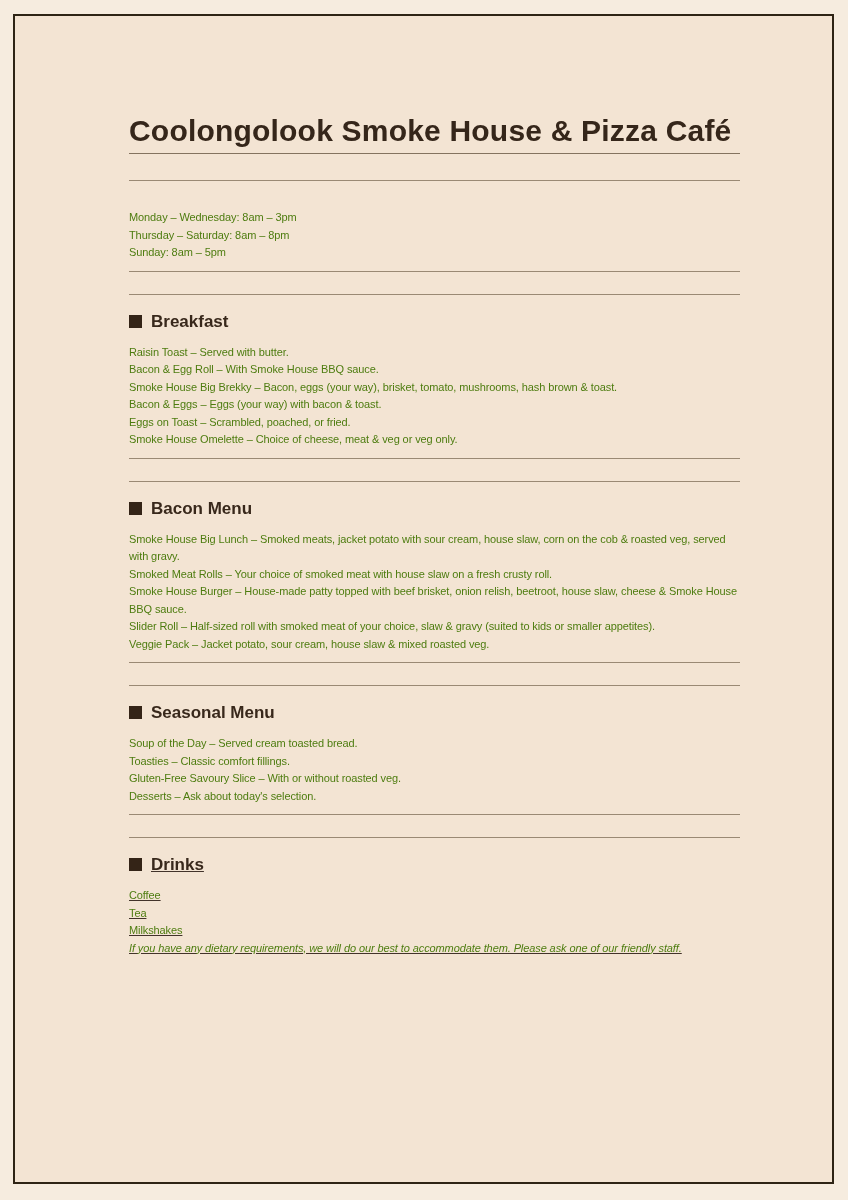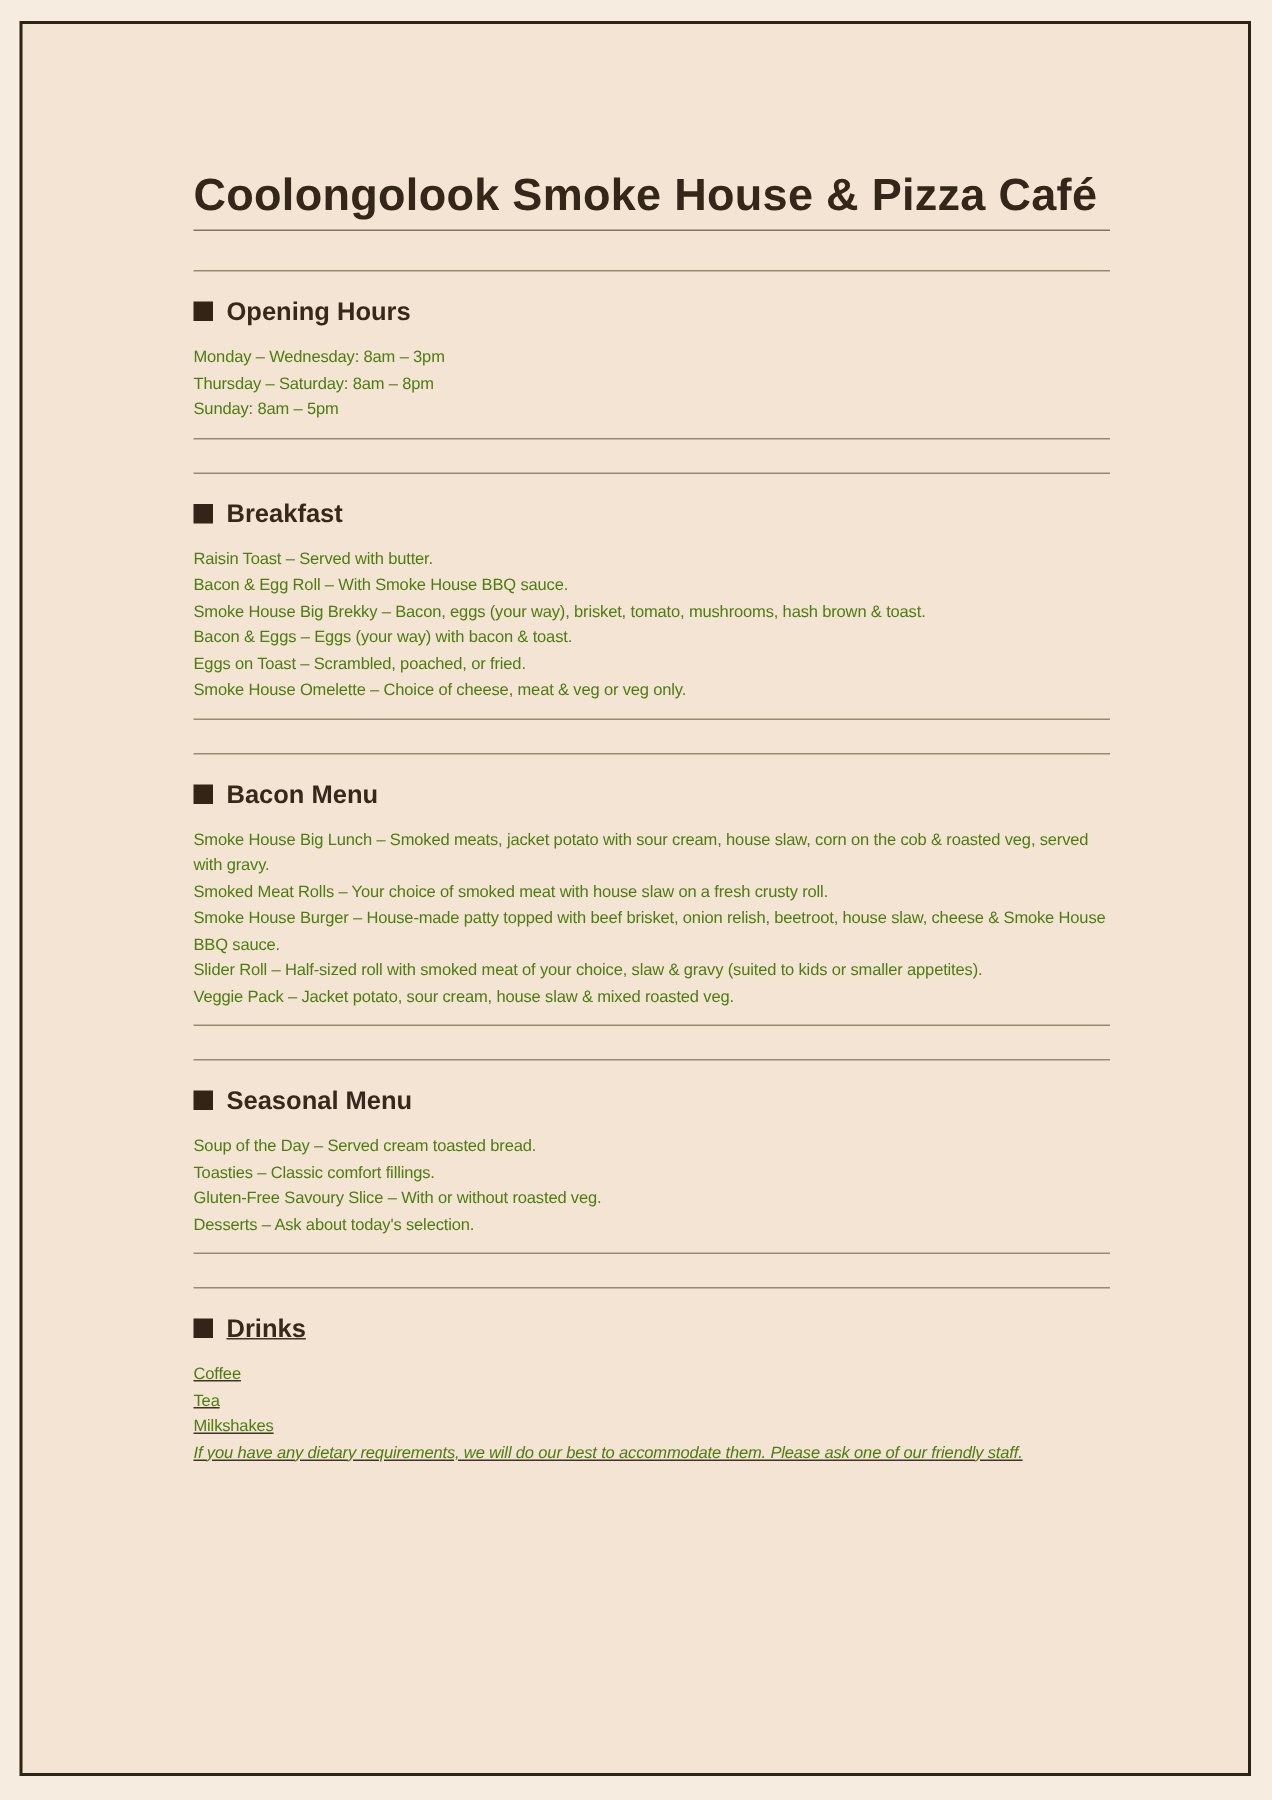--- a/index.html
+++ b/index.html
@@ -86,24 +86,20 @@
 </style>
 </head>
 <body>
 
 <div class="frame">
   <div class="page">
 
     <h1 class="page-title">Coolongolook Smoke House &amp; Pizza Café</h1>
 
     <section class="menu-section first">
-      <h2 class="section-heading">
-        <span class="sq"></span>
-        <span>Opening Hours</span>
-      </h2>
       <div class="items">
         <p class="item">Monday – Wednesday: 8am – 3pm</p>
         <p class="item">Thursday – Saturday: 8am – 8pm</p>
         <p class="item">Sunday: 8am – 5pm</p>
       </div>
     </section>
 
     <section class="menu-section">
       <h2 class="section-heading">
         <span class="sq"></span>

